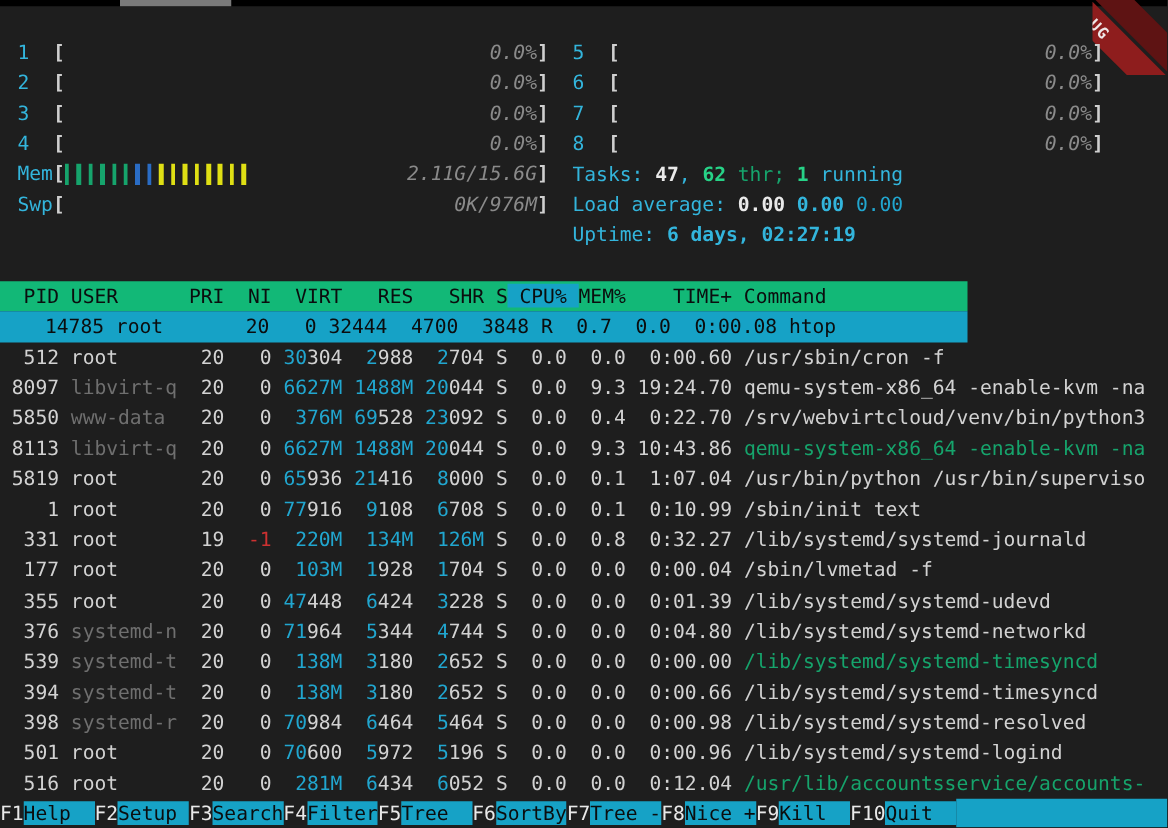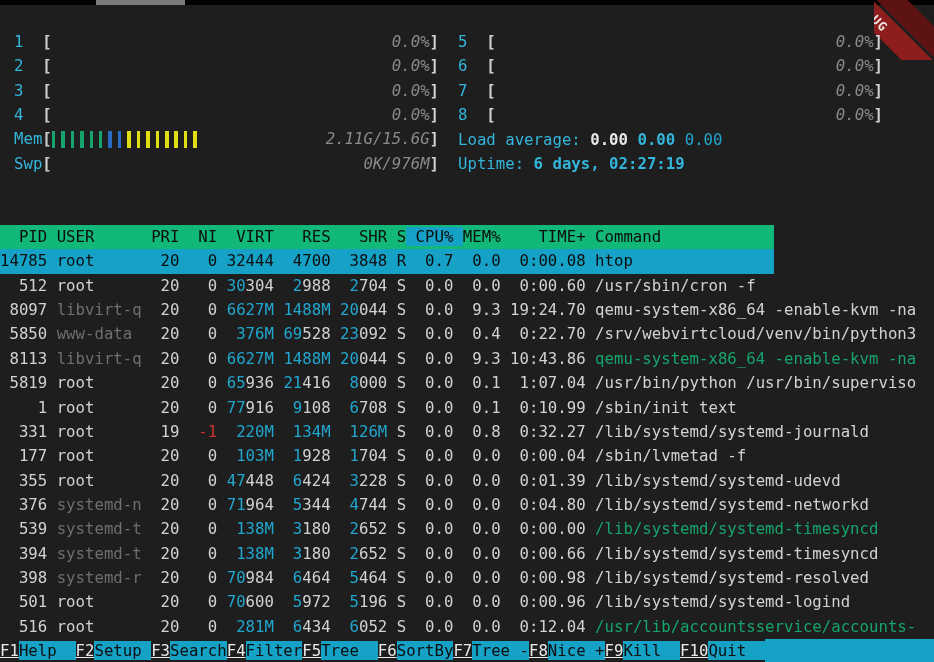--- a/index.html
+++ b/index.html
@@ -36,26 +36,26 @@
   #meters-left{position:absolute;left:14px;top:30px;}
   #meters-right{position:absolute;left:458px;top:30px;}
   #status{position:absolute;left:458px;top:127.5px;}
 
   .bars{position:absolute;left:37.8px;top:3.5px;display:flex;height:17px;}
   .bars i{display:block;width:3.5px;height:17px;margin-right:5.95px;}
 
   #table{position:absolute;left:0;top:225px;width:774px;}
   .thead{background:var(--header-bg);color:var(--on-color);}
   .thead .sort{background:var(--selection-bg);}
-  .row.sel{background:var(--selection-bg);color:var(--on-color);}
+  .row.sel{background:var(--selection-bg);color:var(--on-color);padding-left:36px;}
   .row.sel span{color:var(--on-color) !important;}
 
   #fnbar{position:absolute;left:0;right:0;top:639px;bottom:0;display:flex;line-height:23px;}
   #fnbar span{white-space:pre;}
-  .fkey-key{color:var(--bold-fg);text-decoration:underline;}
+  .fkey-key{color:var(--bold-fg);}
   .fkey-label{background:var(--selection-bg);color:var(--on-color);}
   .fkey-fill{flex:1;background:var(--selection-bg);}
 </style>
 </head>
 <body>
 
 <div class="screen">
   <div class="top-band"></div>
   <div class="top-thumb"></div>
 
@@ -75,20 +75,21 @@
       <div class="ln"><span class="c-label">Swp</span><span class="bracket">[</span><span class="bar-text">                                 0K/976M</span><span class="bracket">]</span></div>
     </div>
   <div id="meters-right">
       <div class="ln"><span class="c-label">5  </span><span class="bracket">[</span><span class="bar-text">                                    0.0%</span><span class="bracket">]</span></div>
       <div class="ln"><span class="c-label">6  </span><span class="bracket">[</span><span class="bar-text">                                    0.0%</span><span class="bracket">]</span></div>
       <div class="ln"><span class="c-label">7  </span><span class="bracket">[</span><span class="bar-text">                                    0.0%</span><span class="bracket">]</span></div>
       <div class="ln"><span class="c-label">8  </span><span class="bracket">[</span><span class="bar-text">                                    0.0%</span><span class="bracket">]</span></div>
     </div>
 
   <div id="status">
+    <div class="ln"><span class="c-label">Tasks: </span><span class="bold">47</span><span class="c-label">, </span><span class="gb">62</span><span class="g"> thr; </span><span class="gb">1</span><span class="c-label"> running</span></div>
     <div class="ln"><span class="c-label">Load average: </span><span class="bold">0.00 </span><span class="c-label b">0.00 </span><span class="c-num">0.00</span></div>
     <div class="ln"><span class="c-label">Uptime: </span><span class="c-label b">6 days, 02:27:19</span></div>
   </div>
 
   <div id="table">
       <div class="ln thead"><span>  PID</span><span> USER     </span><span> PRI</span><span>  NI</span><span>  VIRT</span><span>   RES</span><span>   SHR</span><span> S</span><span class="sort"> CPU% </span><span>MEM%</span><span>    TIME+</span><span> Command</span></div>
       <div class="ln row sel"><span>14785 </span><span>root      </span><span> 20 </span><span>  0</span><span> </span><span class="c-num">32</span><span>444</span><span> </span><span class="c-num"> 4</span><span>700</span><span> </span><span class="c-num"> 3</span><span>848</span><span> R  0.7  0.0  0:00.08 </span><span>htop</span></div>
       <div class="ln row"><span>  512 </span><span>root      </span><span> 20 </span><span>  0</span><span> </span><span class="c-num">30</span><span>304</span><span> </span><span class="c-num"> 2</span><span>988</span><span> </span><span class="c-num"> 2</span><span>704</span><span> S  0.0  0.0  0:00.60 </span><span>/usr/sbin/cron -f</span></div>
       <div class="ln row"><span> 8097 </span><span class="dim">libvirt-q </span><span> 20 </span><span>  0</span><span> </span><span class="c-num">6627M</span><span> </span><span class="c-num">1488M</span><span> </span><span class="c-num">20</span><span>044</span><span> S  0.0  9.3 19:24.70 </span><span>qemu-system-x86_64 -enable-kvm -na</span></div>
       <div class="ln row"><span> 5850 </span><span class="dim">www-data  </span><span> 20 </span><span>  0</span><span> </span><span class="c-num"> 376M</span><span> </span><span class="c-num">69</span><span>528</span><span> </span><span class="c-num">23</span><span>092</span><span> S  0.0  0.4  0:22.70 </span><span>/srv/webvirtcloud/venv/bin/python3</span></div>

